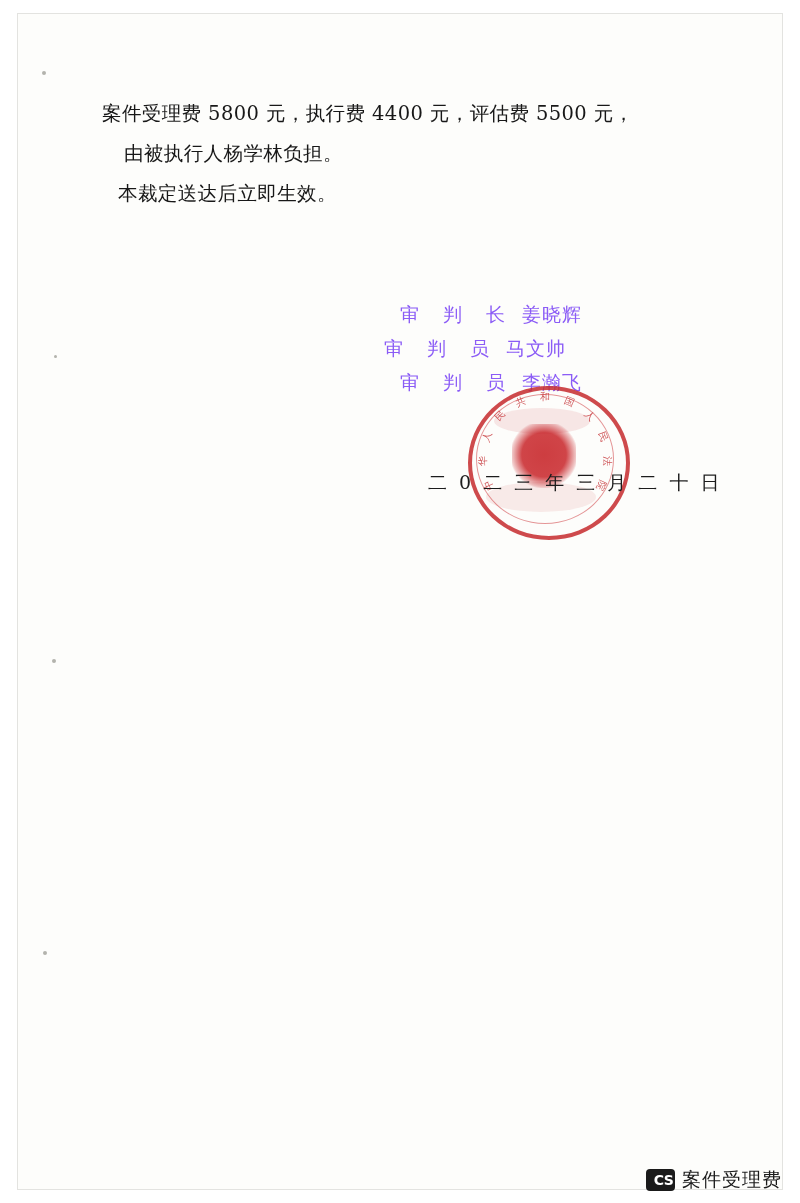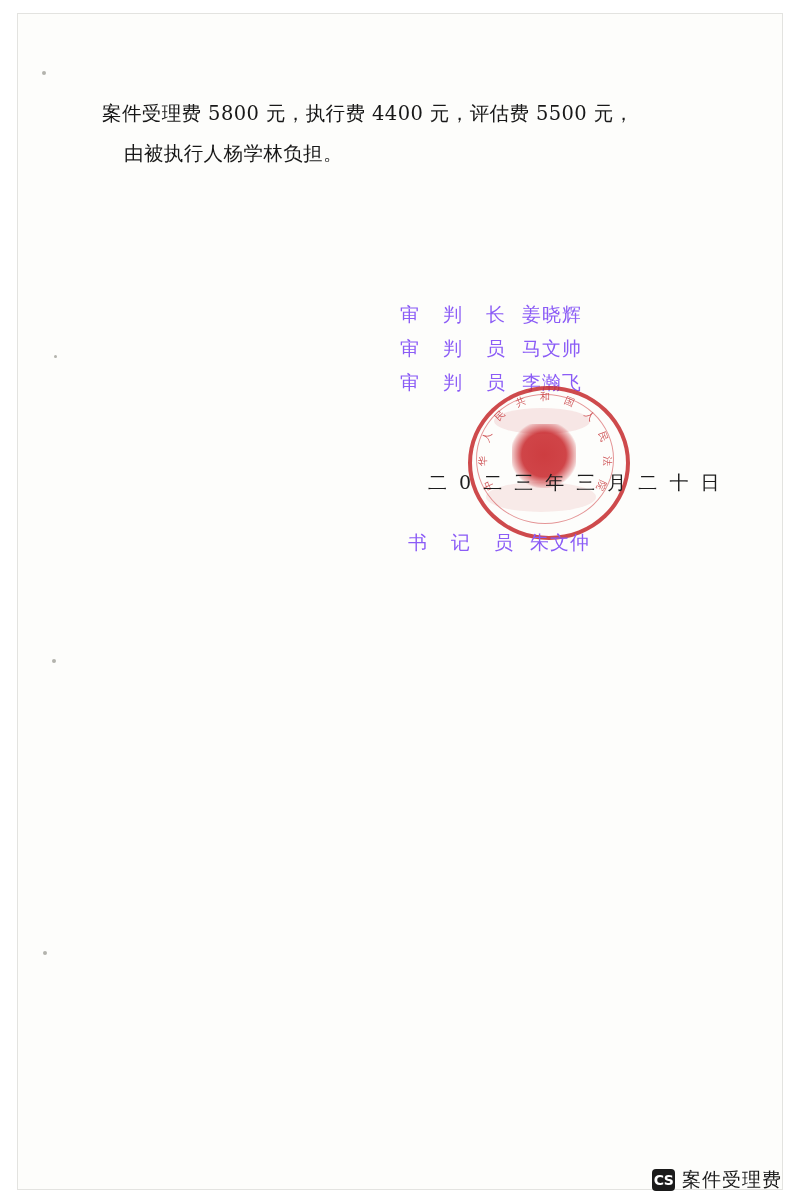--- a/index.html
+++ b/index.html
@@ -59,21 +59,21 @@
     display: inline-block;
     width: 122px;
     letter-spacing: 9px;
   }
   .sig-name {
     display: inline-block;
     letter-spacing: 1px;
   }
 
   #sig-row-0 { left: 382px; top: 288px; }
-  #sig-row-1 { left: 382px; top: 322px; }
+  #sig-row-1 { left: 366px; top: 322px; }
   #sig-row-2 { left: 382px; top: 356px; }
 
   #date-line {
     position: absolute;
     left: 410px;
     top: 456px;
     font-family: "DejaVu Serif", "Liberation Serif", serif;
     font-size: 19px;
     color: #1c1c1c;
     letter-spacing: 3px;
@@ -173,20 +173,21 @@
     height: 22px;
     background: #1a1a1a;
     border-radius: 4px;
     color: #ffffff;
     font-family: "DejaVu Sans", "Liberation Sans", sans-serif;
     font-weight: bold;
     font-size: 14px;
     line-height: 22px;
     text-align: center;
     letter-spacing: -.5px;
+    padding-left: 6px;
   }
   #watermark .cs-label {
     font-family: "DejaVu Sans", "Liberation Sans", sans-serif;
     font-size: 19px;
     color: #1a1a1a;
     letter-spacing: 1px;
     white-space: nowrap;
   }
 </style>
 </head>
@@ -194,20 +195,21 @@
 
 <div id="page">
 
   <div class="speckle" style="left:24px; top:57px; width:4px; height:4px;"></div>
   <div class="speckle" style="left:36px; top:341px; width:3px; height:3px;"></div>
   <div class="speckle" style="left:34px; top:645px; width:4px; height:4px;"></div>
   <div class="speckle" style="left:25px; top:937px; width:4px; height:4px;"></div>
 
   <div class="body-text" id="para1-line1">案件受理费 5800 元，执行费 4400 元，评估费 5500 元，</div>
   <div class="body-text" id="para1-line2">由被执行人杨学林负担。</div>
+  <div class="body-text" id="para2-line1">本裁定送达后立即生效。</div>
 
   <div class="sig-row" id="sig-row-0">
     <span class="sig-role">审 判 长</span><span class="sig-name">姜晓辉</span>
   </div>
   <div class="sig-row" id="sig-row-1">
     <span class="sig-role">审 判 员</span><span class="sig-name">马文帅</span>
   </div>
   <div class="sig-row" id="sig-row-2">
     <span class="sig-role">审 判 员</span><span class="sig-name">李瀚飞</span>
   </div>
@@ -228,23 +230,20 @@
         <span style="transform: rotate(23deg);">国</span>
         <span style="transform: rotate(46deg);">人</span>
         <span style="transform: rotate(69deg);">民</span>
         <span style="transform: rotate(92deg);">法</span>
         <span style="transform: rotate(115deg);">院</span>
       </div>
   </div>
 
   <div id="date-line">二 0 二 三 年 三 月 二 十 日</div>
 
-  <div class="sig-row" id="clerk-row">
-    <span class="sig-role">书 记 员</span><span class="sig-name">朱文仲</span>
-  </div>
 
 
 </div>
 
 <div id="watermark">
   <div class="cs-badge">CS</div>
   <div class="cs-label">案件受理费</div>
 </div>
 
 </body></html>

